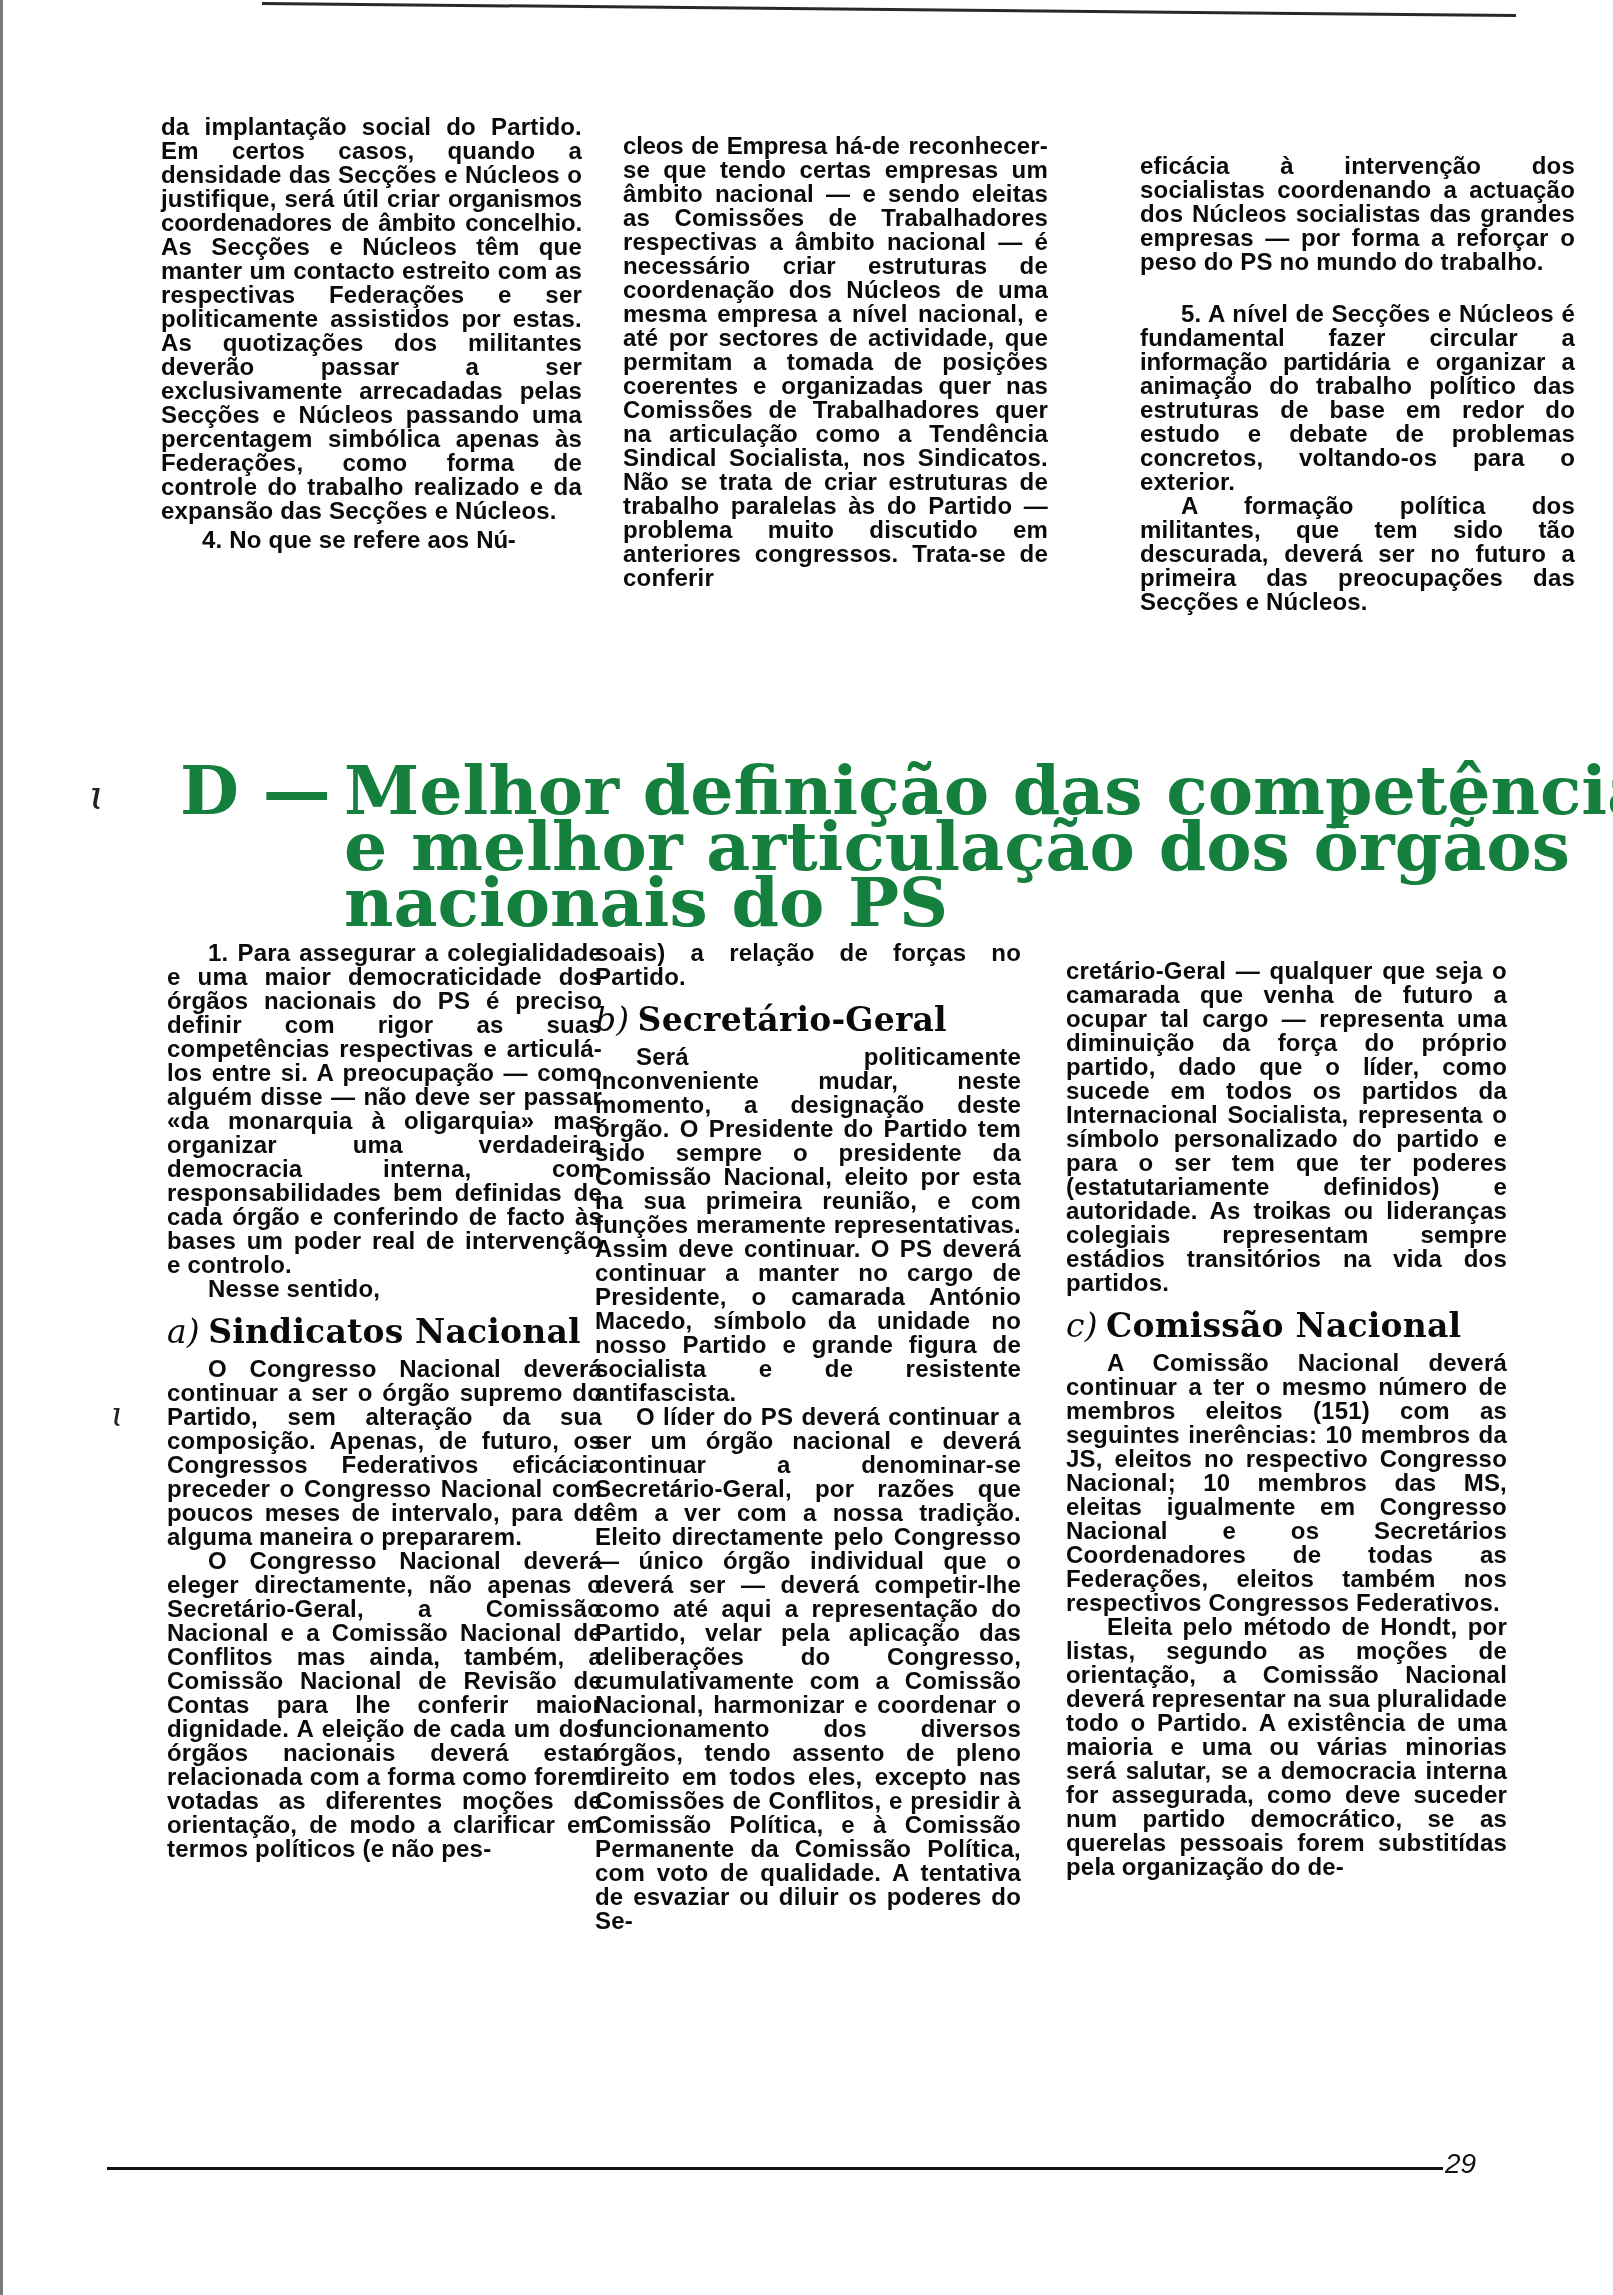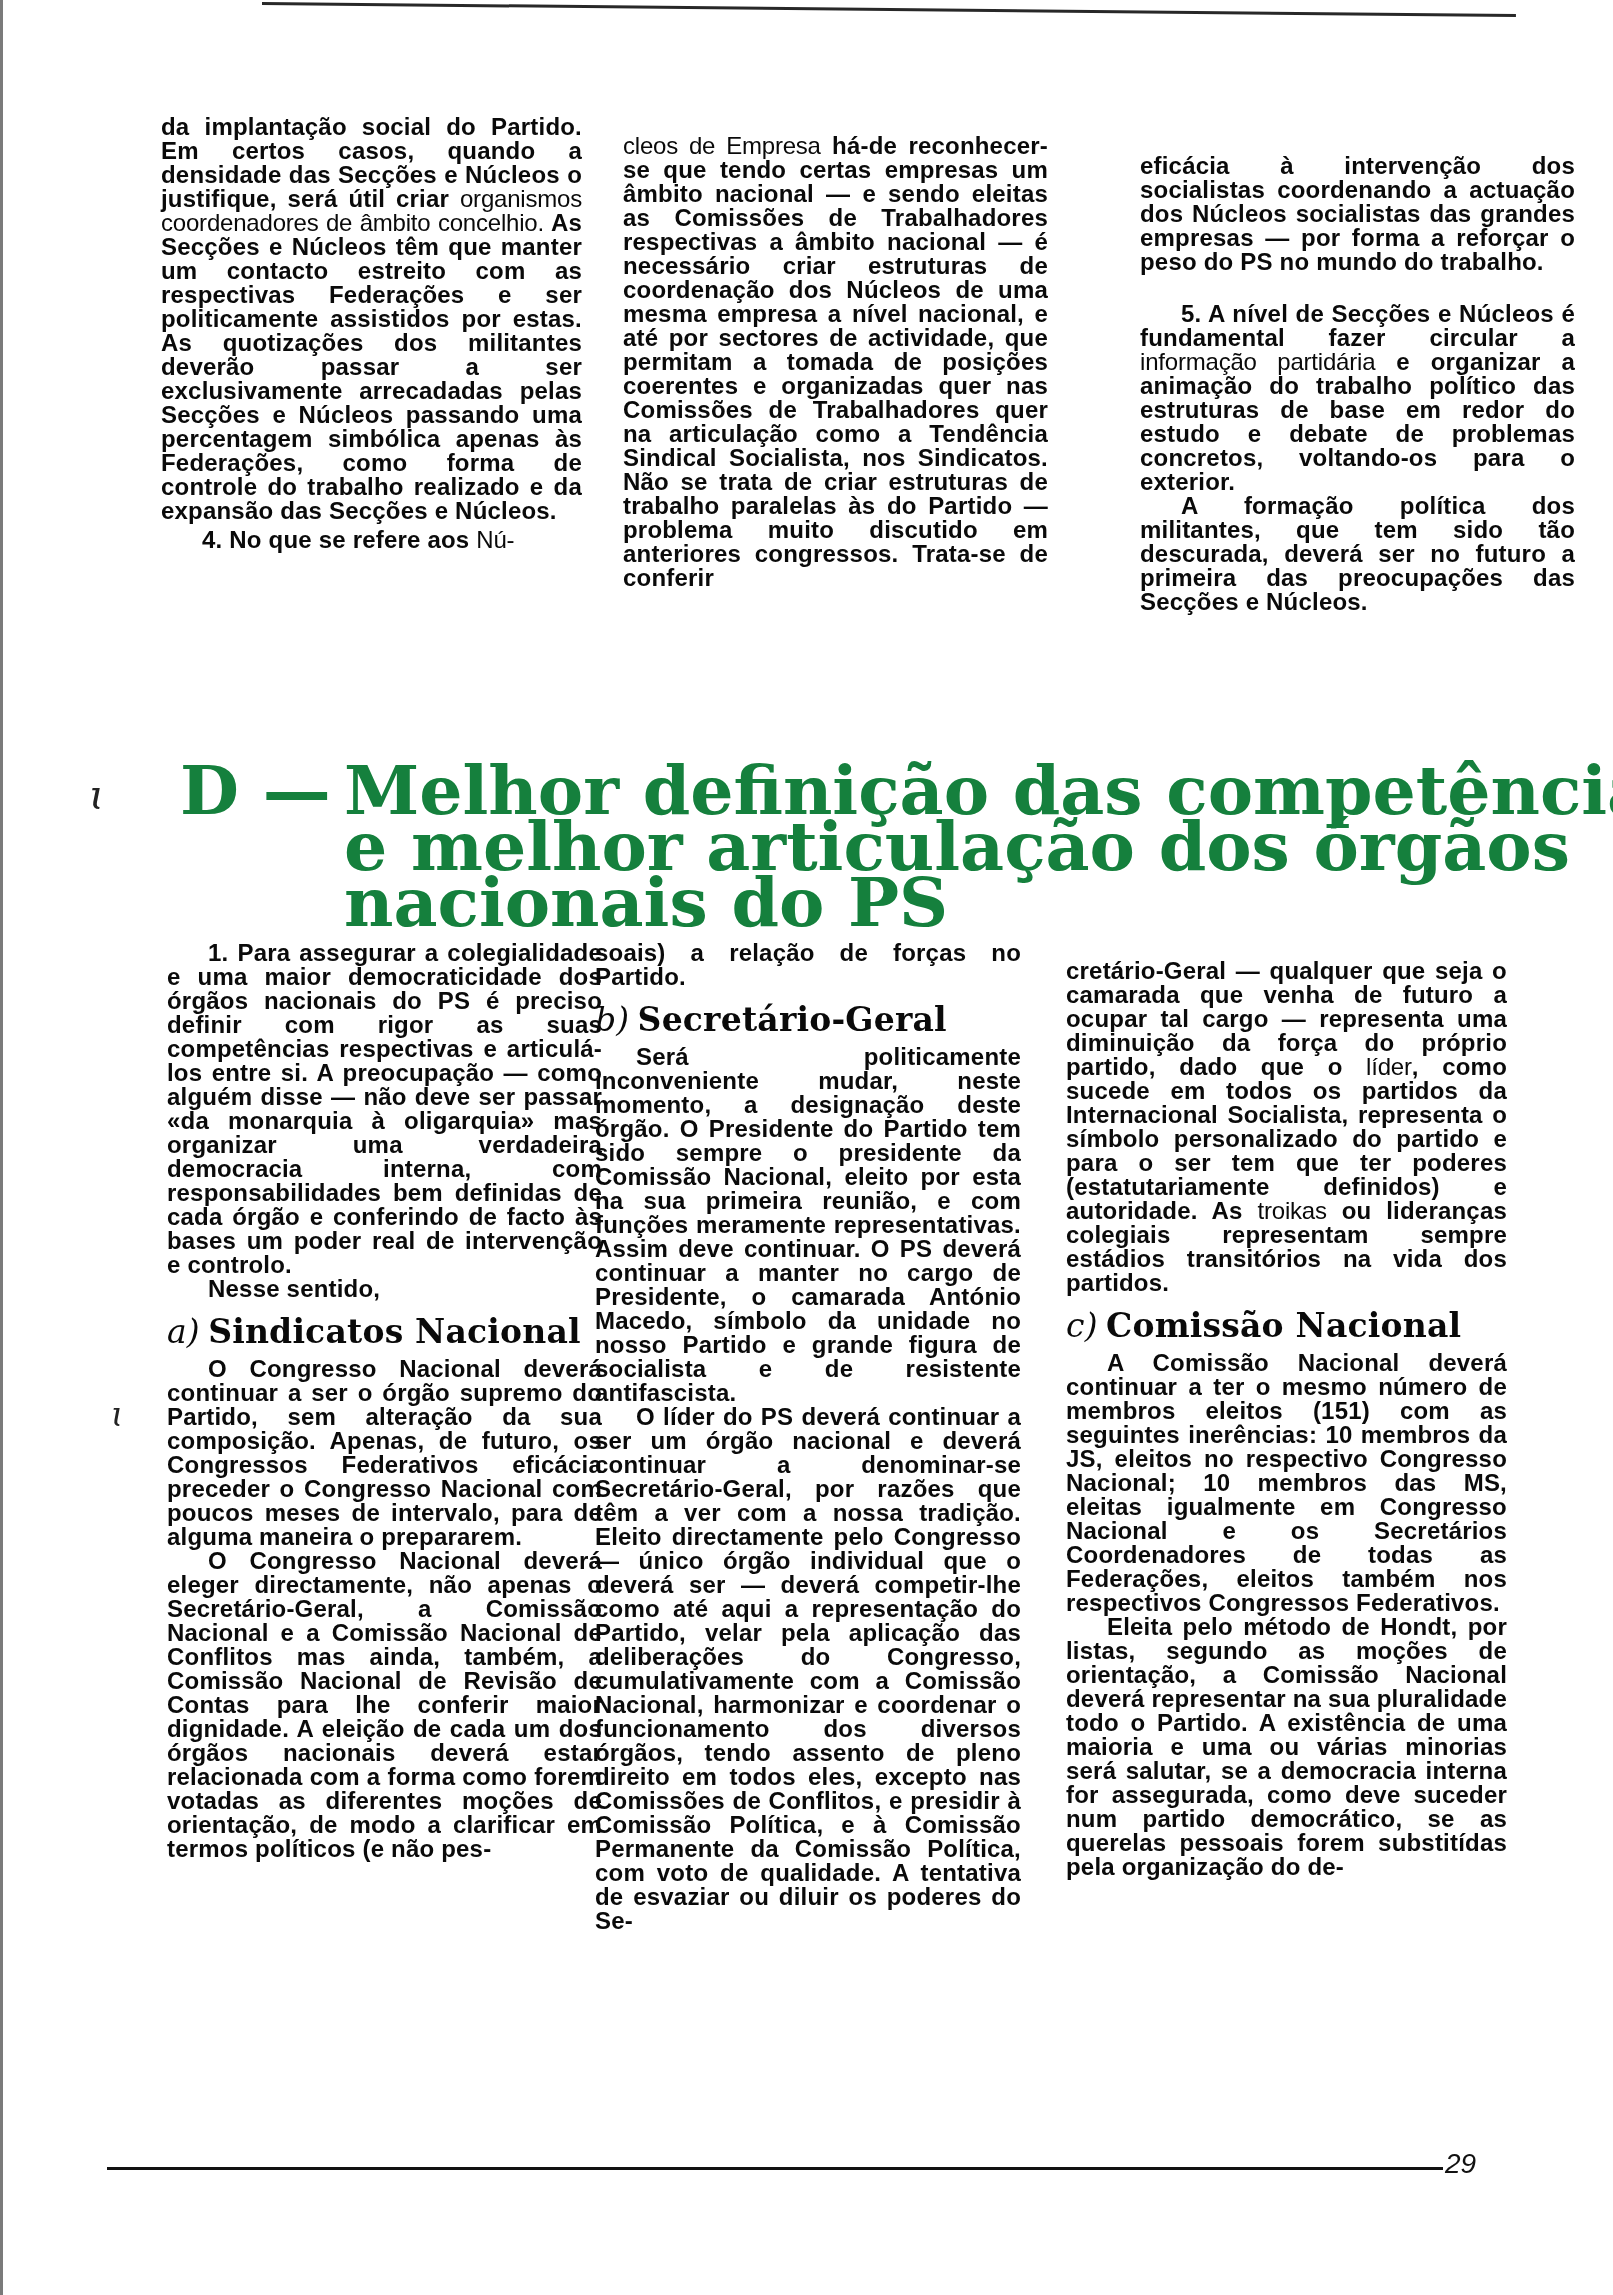--- a/index.html
+++ b/index.html
@@ -13,21 +13,21 @@
     }
     .left-margin-rule { position: absolute; left: 0; top: 0; width: 2.5px; height: 2295px; background: #222; opacity: 0.6; }
     .col {
       position: absolute; font-size: 24px; line-height: 24px; text-align: justify;
       font-weight: bold; letter-spacing: 0.2px;
     }
     .col p { margin: 0; }
     .col p.indent { text-indent: 41px; }
     .col .gap { height: 28px; }
     .num { font-weight: 900; }
-    .strong { font-weight: 400; letter-spacing: -0.2px; }
+    .strong { font-weight: 700; letter-spacing: -0.2px; }
     .col-top-1 { left: 161px; top: 115px; width: 421px; }
     .col-top-2 { left: 623px; top: 134px; width: 425px; }
     .col-top-3 { left: 1140px; top: 138px; width: 435px; margin-top: 16px; }
     .headline {
       position: absolute; left: 180px; top: 738px; width: 1312px;
       font-family: "DejaVu Serif", serif; font-weight: bold; font-size: 68px; line-height: 56px; color: #15803d; margin-top: 24px;
     }
     .headline .line { display: block; white-space: nowrap; }
     .headline .hl-letter { display: inline-block; width: 164px; }
     .headline .hl-indent { padding-left: 164px; }

